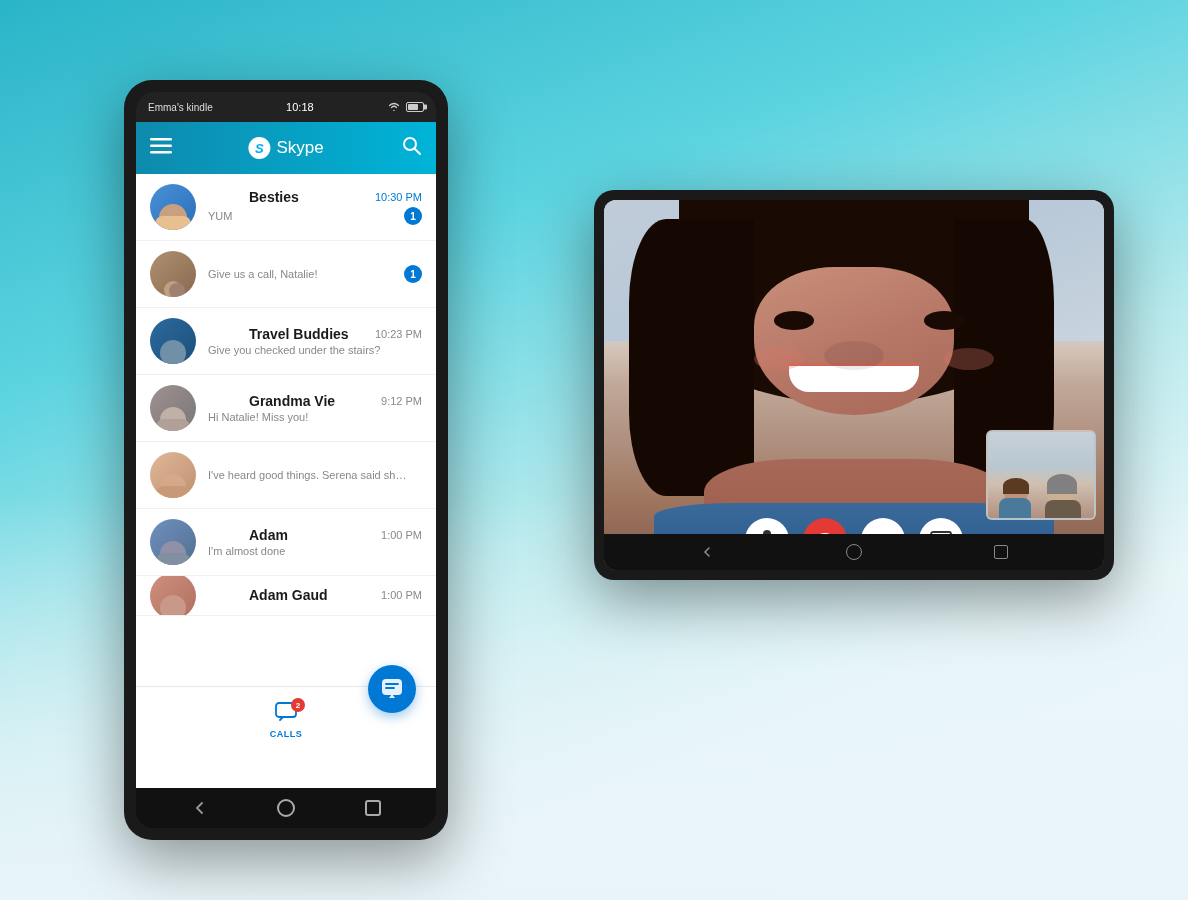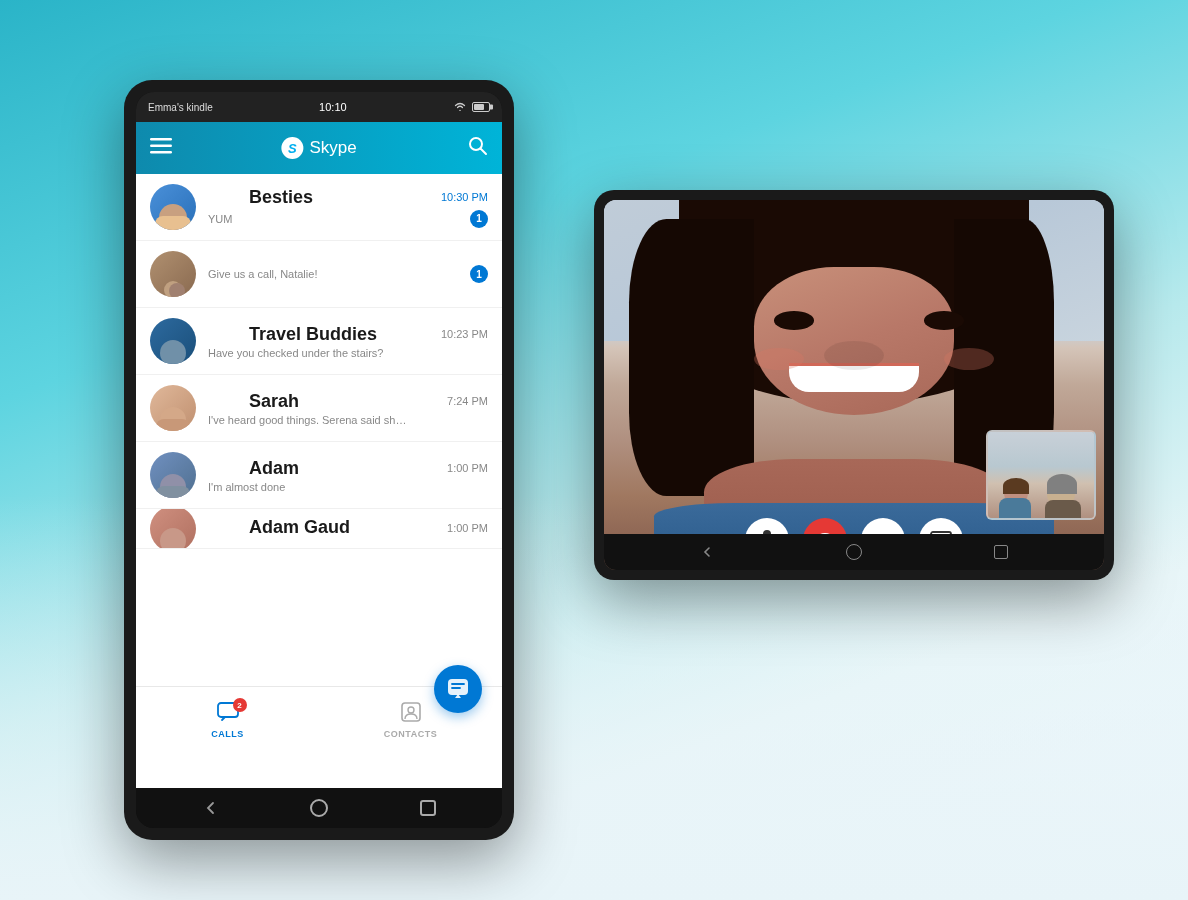--- a/index.html
+++ b/index.html
@@ -35,21 +35,21 @@
       position: relative;
       width: 1100px;
       height: 820px;
     }
 
     
     .tablet-left {
       position: absolute;
       left: 80px;
       top: 40px;
-      width: 390px;
+      width: 324px;
       height: 760px;
       background: #1a1a1a;
       border-radius: 28px;
       box-shadow: 0 20px 60px rgba(0,0,0,0.4);
       z-index: 10;
       overflow: hidden;
     }
 
     .tablet-left-inner {
       position: absolute;
@@ -144,21 +144,21 @@
     .chat-content { flex: 1; min-width: 0; }
 
     .chat-top {
       display: flex;
       justify-content: space-between;
       align-items: center;
       margin-bottom: 2px;
     }
 
     .chat-name {
-      font-size: 18px;
+      font-size: 14px;
       font-weight: 600;
       color: #1a1a1a;
       padding-left: 41px;
     }
 
     .chat-time {
       font-size: 11px;
       color: #0078d4;
     }
 
@@ -439,21 +439,21 @@
 <div class="bg"></div>
 <div class="bg-bottom"></div>
 
 <div class="scene">
 
   <div class="tablet-left">
     <div class="tablet-left-inner">
 
       <div class="status-bar">
         <span class="status-bar-device">Emma's kindle</span>
-        <span class="status-bar-time">10:10</span>
+        <span class="status-bar-time">10:18</span>
         <div class="status-bar-icons">
           <span>
             <svg width="14" height="10" viewBox="0 0 14 10">
               <path d="M7 8.5 L8 10 L6 10 Z" fill="#ccc"></path>
               <path d="M4.5 6.5 Q7 4 9.5 6.5" fill="none" stroke="#ccc" stroke-width="1.2" stroke-linecap="round"></path>
               <path d="M2.5 4.5 Q7 0.5 11.5 4.5" fill="none" stroke="#ccc" stroke-width="1.2" stroke-linecap="round"></path>
             </svg>
           </span>
           <div class="battery-icon">
             <div class="battery-fill"></div>
@@ -518,36 +518,47 @@
           <div class="chat-item">
             <div class="chat-avatar" style="background: linear-gradient(135deg, #2d6a9f, #1a4f7a); position:relative; overflow:hidden;">
               <div style="position:absolute; bottom:-2px; left:50%; transform:translateX(-50%); width:26px; height:26px; background:#7090a8; border-radius:50%;"></div>
             </div>
             <div class="chat-content">
               <div class="chat-top">
                 <span class="chat-name">Travel Buddies</span>
                 <span class="chat-time" style="color:#888;">10:23 PM</span>
               </div>
               <div class="chat-bottom">
-                <span class="chat-preview">Have you checked under the stairs?</span>
-              </div>
-            </div>
-          </div>
-
+                <span class="chat-preview">Give you checked under the stairs?</span>
+              </div>
+            </div>
+          </div>
+
+          <div class="chat-item">
+            <div class="chat-avatar" style="background: linear-gradient(135deg, #a09090, #787878); position:relative; overflow:hidden;">
+              <div style="position:absolute; bottom:-2px; left:50%; transform:translateX(-50%); width:26px; height:26px; background:#c0b0a8; border-radius:50%;"></div>
+              <div style="position:absolute; bottom:-8px; left:50%; transform:translateX(-50%); width:34px; height:20px; background:#b0a098; border-radius:8px 8px 0 0;"></div>
+            </div>
+            <div class="chat-content">
+              <div class="chat-top">
+                <span class="chat-name">Grandma Vie</span>
+                <span class="chat-time" style="color:#888;">9:12 PM</span>
+              </div>
+              <div class="chat-bottom">
+                <span class="chat-preview">Hi Natalie! Miss you!</span>
+              </div>
+            </div>
+          </div>
 
           <div class="chat-item">
             <div class="chat-avatar" style="background: linear-gradient(135deg, #e0b89a, #c09070); position:relative; overflow:hidden;">
               <div style="position:absolute; bottom:-2px; left:50%; transform:translateX(-50%); width:26px; height:26px; background:#d4a888; border-radius:50%;"></div>
               <div style="position:absolute; bottom:-8px; left:50%; transform:translateX(-50%); width:34px; height:20px; background:#c89878; border-radius:8px 8px 0 0;"></div>
             </div>
             <div class="chat-content">
-              <div class="chat-top">
-                <span class="chat-name">Sarah</span>
-                <span class="chat-time" style="color:#888;">7:24 PM</span>
-              </div>
               <div class="chat-bottom">
                 <span class="chat-preview">I've heard good things. Serena said she...</span>
               </div>
             </div>
           </div>
 
           <div class="chat-item" style="position:relative;">
             <div class="chat-avatar" style="background: linear-gradient(135deg, #7090c0, #507090); position:relative; overflow:hidden;">
               <div style="position:absolute; bottom:-2px; left:50%; transform:translateX(-50%); width:26px; height:26px; background:#9090a8; border-radius:50%;"></div>
               <div style="position:absolute; bottom:-8px; left:50%; transform:translateX(-50%); width:34px; height:20px; background:#8090a0; border-radius:8px 8px 0 0;"></div>
@@ -594,30 +605,20 @@
                   <rect x="1" y="1" width="20" height="14" rx="3" fill="none" stroke="#0078d4" stroke-width="1.8"></rect>
                   <path d="M5 18 L8 15 L17 15" stroke="#0078d4" stroke-width="1.8" stroke-linecap="round" fill="none"></path>
                 </svg>
               </div>
               <div class="nav-badge">2</div>
             </div>
             <span class="nav-label">CALLS</span>
           </div>
 
 
-          <div class="nav-item">
-            <div class="nav-icon">
-              <svg width="20" height="20" viewBox="0 0 20 20" fill="none">
-                <rect x="1" y="1" width="18" height="18" rx="3" fill="none" stroke="#aaa" stroke-width="1.6"></rect>
-                <circle cx="10" cy="8" r="3" fill="none" stroke="#aaa" stroke-width="1.4"></circle>
-                <path d="M4 17C4 13.5 6.5 12 10 12C13.5 12 16 13.5 16 17" fill="none" stroke="#aaa" stroke-width="1.4"></path>
-              </svg>
-            </div>
-            <span class="nav-label">CONTACTS</span>
-          </div>
         </div>
       </div>
 
       <div class="android-nav">
         <div class="android-btn">
           <svg width="16" height="16" viewBox="0 0 16 16">
               <path d="M11 3 L6 8 L11 13" stroke="#999" stroke-width="1.8" fill="none" stroke-linecap="round"></path>
             </svg>
         </div>
         <div class="android-btn">

